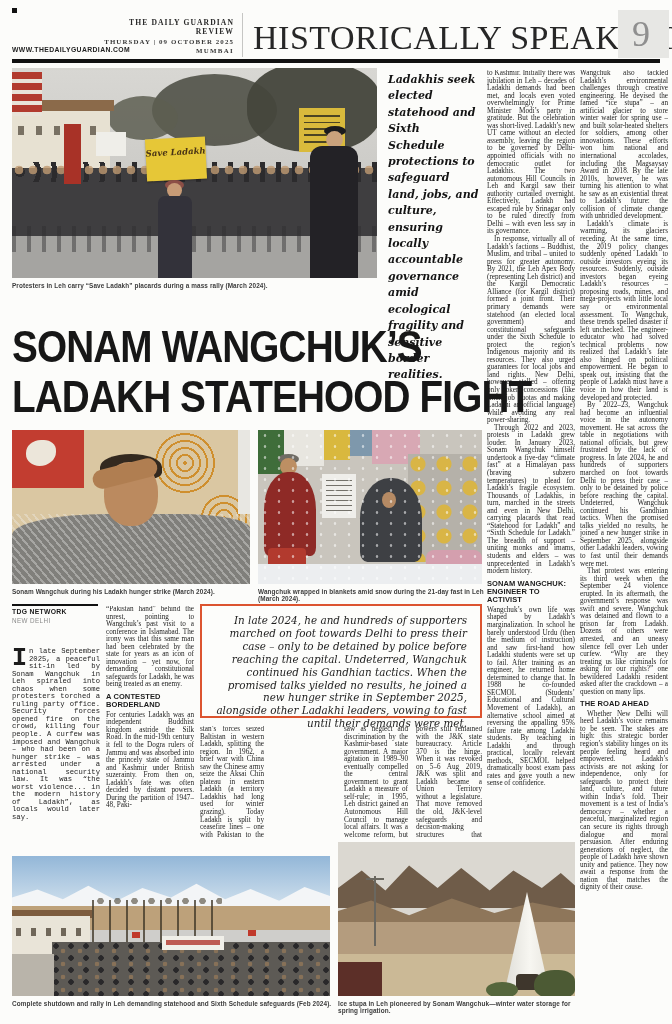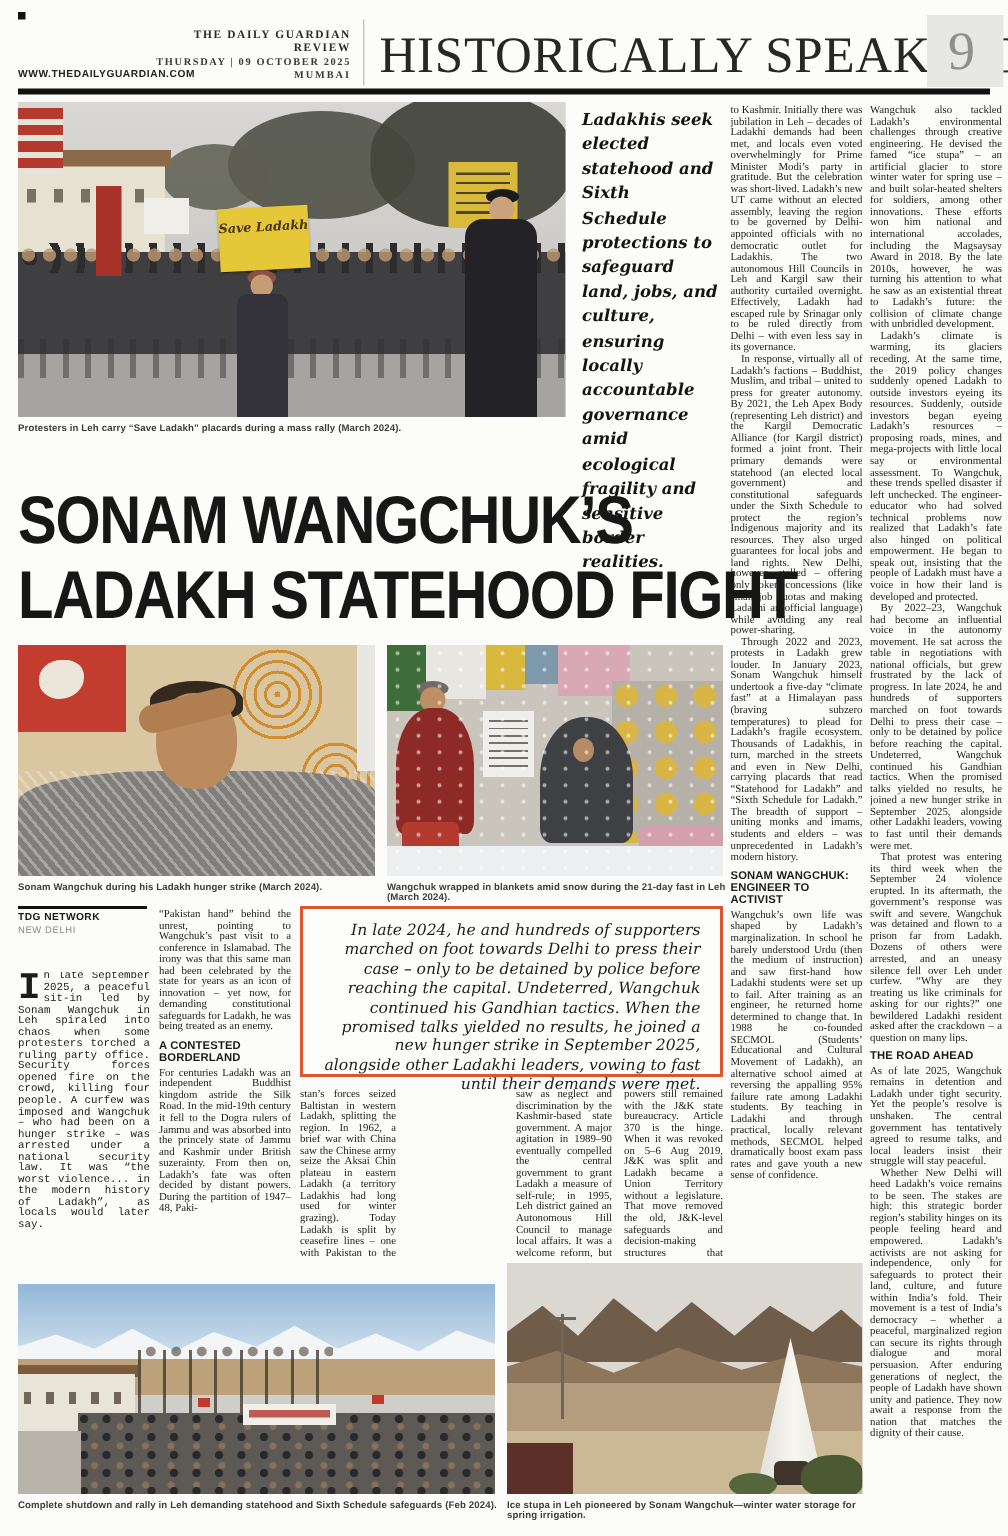--- a/index.html
+++ b/index.html
@@ -92,21 +92,20 @@
     <div class="sec-head">SONAM WANGCHUK: ENGINEER TO ACTIVIST</div>
     <p class="first">Wangchuk’s own life was shaped by Ladakh’s marginalization. In school he barely understood Urdu (then the medium of instruction) and saw first-hand how Ladakhi students were set up to fail. After training as an engineer, he returned home determined to change that. In 1988 he co-founded SECMOL (Students’ Educational and Cultural Movement of Ladakh), an alternative school aimed at reversing the appalling 95% failure rate among Ladakhi students. By teaching in Ladakhi and through practical, locally relevant methods, SECMOL helped dramatically boost exam pass rates and gave youth a new sense of confidence.</p>
   </div>
 
   <div class="abs bcol" style="left:580px;top:70px;width:88px;height:938px;">
     <p class="first">Wangchuk also tackled Ladakh’s environmental challenges through creative engineering. He devised the famed “ice stupa” – an artificial glacier to store winter water for spring use – and built solar-heated shelters for soldiers, among other innovations. These efforts won him national and international accolades, including the Magsaysay Award in 2018. By the late 2010s, however, he was turning his attention to what he saw as an existential threat to Ladakh’s future: the collision of climate change with unbridled development.</p>
     <p>Ladakh’s climate is warming, its glaciers receding. At the same time, the 2019 policy changes suddenly opened Ladakh to outside investors eyeing its resources. Suddenly, outside investors began eyeing Ladakh’s resources – proposing roads, mines, and mega-projects with little local say or environmental assessment. To Wangchuk, these trends spelled disaster if left unchecked. The engineer-educator who had solved technical problems now realized that Ladakh’s fate also hinged on political empowerment. He began to speak out, insisting that the people of Ladakh must have a voice in how their land is developed and protected.</p>
     <p>By 2022–23, Wangchuk had become an influential voice in the autonomy movement. He sat across the table in negotiations with national officials, but grew frustrated by the lack of progress. In late 2024, he and hundreds of supporters marched on foot towards Delhi to press their case – only to be detained by police before reaching the capital. Undeterred, Wangchuk continued his Gandhian tactics. When the promised talks yielded no results, he joined a new hunger strike in September 2025, alongside other Ladakhi leaders, vowing to fast until their demands were met.</p>
     <p>That protest was entering its third week when the September 24 violence erupted. In its aftermath, the government’s response was swift and severe. Wangchuk was detained and flown to a prison far from Ladakh. Dozens of others were arrested, and an uneasy silence fell over Leh under curfew. “Why are they treating us like criminals for asking for our rights?” one bewildered Ladakhi resident asked after the crackdown – a question on many lips.</p>
     <div class="sec-head">THE ROAD AHEAD</div>
-    <p class="first">As of late 2025, Wangchuk remains in detention and Ladakh under tight security. Yet the people’s resolve is unshaken. The central government has tentatively agreed to resume talks, and local leaders insist their struggle will stay peaceful.</p>
     <p>Whether New Delhi will heed Ladakh’s voice remains to be seen. The stakes are high: this strategic border region’s stability hinges on its people feeling heard and empowered. Ladakh’s activists are not asking for independence, only for safeguards to protect their land, culture, and future within India’s fold. Their movement is a test of India’s democracy – whether a peaceful, marginalized region can secure its rights through dialogue and moral persuasion. After enduring generations of neglect, the people of Ladakh have shown unity and patience. They now await a response from the nation that matches the dignity of their cause.</p>
   </div>
 
   <div class="abs headline" style="left:12px;top:322px;width:470px;">
     <span class="hl">SONAM WANGCHUK’S</span><br>
     <span class="hl">LADAKH STATEHOOD FIGHT</span>
   </div>
 
   <div class="abs photo" style="left:12px;top:430px;width:238px;height:154px;">
     <div class="ph" style="left:0;top:0;width:238px;height:154px;background:#dac7a2;"></div>

